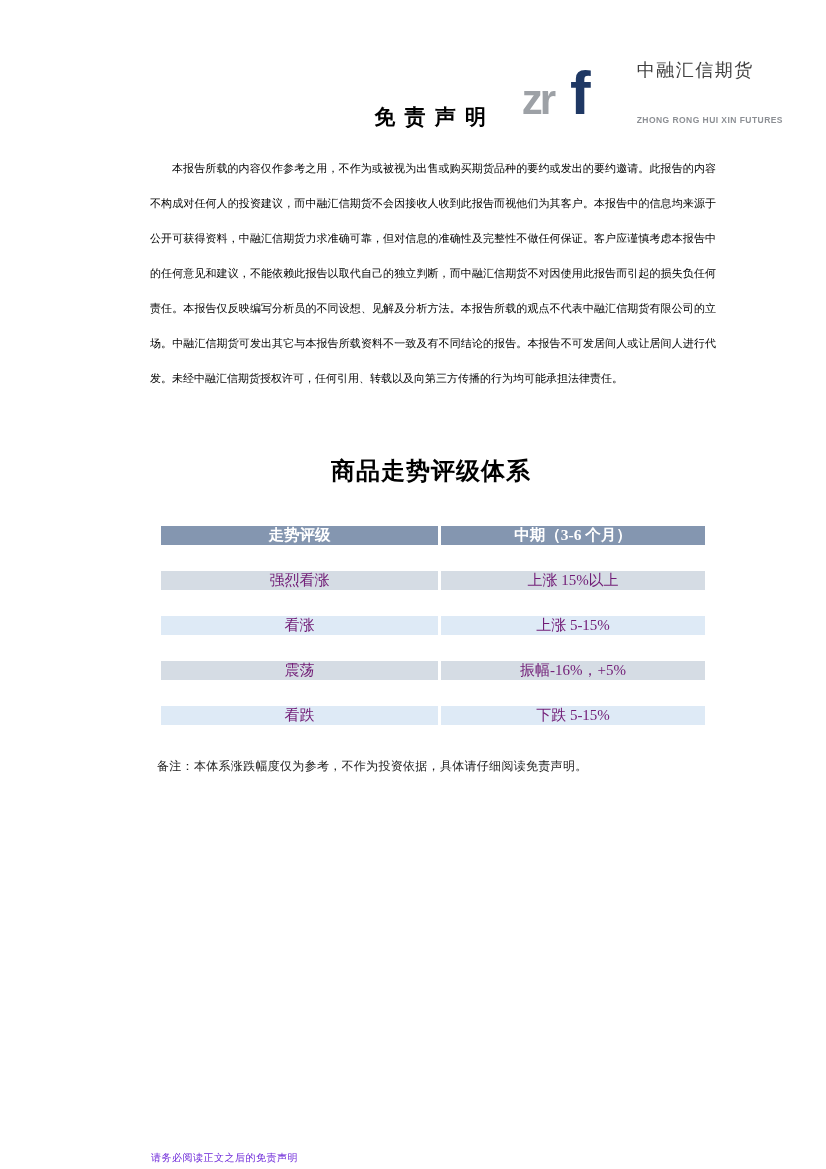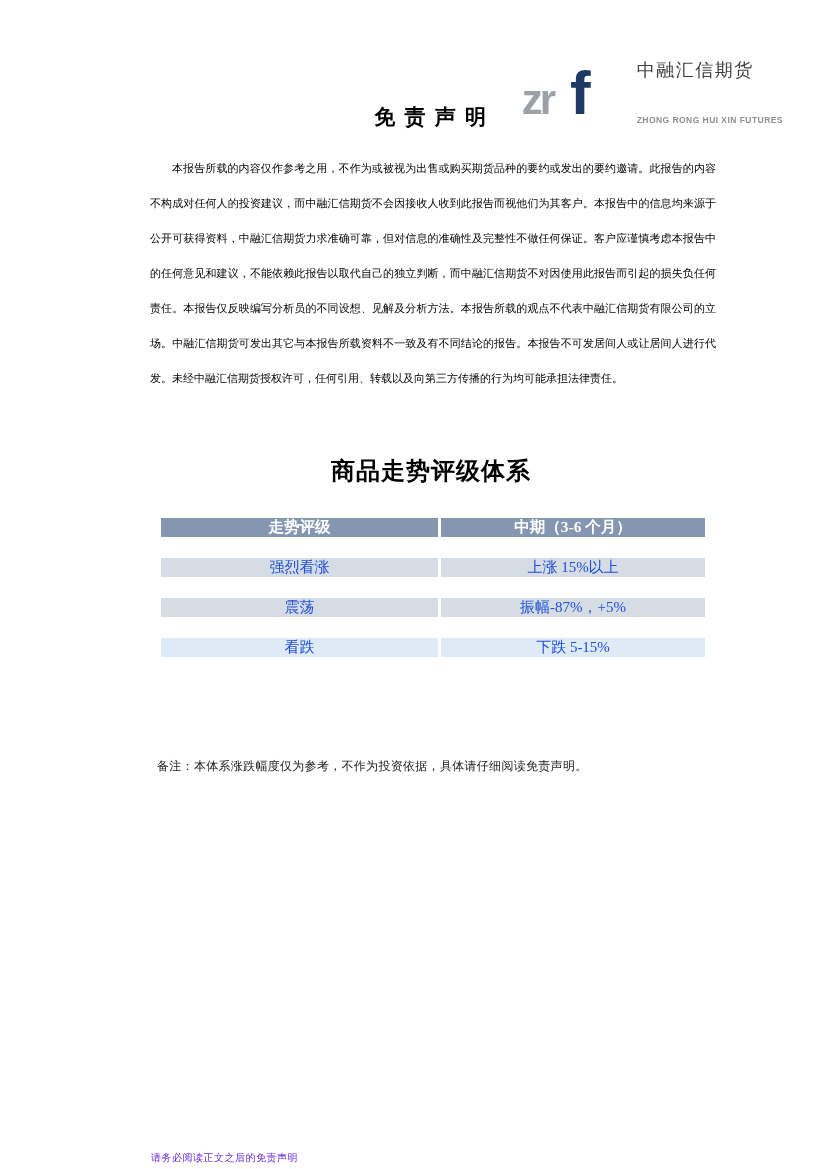--- a/index.html
+++ b/index.html
@@ -100,27 +100,28 @@
   .rating-table {
     position: absolute;
     top: 482px;
     left: 125px;
     width: 580px;
   }
   .trow {
     display: flex;
     height: 37px;
     margin-bottom: 3px;
+    margin-top: 8px;
   }
   .tcell {
     display: flex;
     align-items: center;
     justify-content: center;
     font-size: 15px;
-    color: #1d4ed8;
+    color: #701a75;
   }
   .tcell.c1 { width: 277px; margin-right: 3px; }
   .tcell.c2 { flex: 1; }
   .trow.thead .tcell {
     background: #8496b0;
     color: #ffffff;
     font-weight: 700;
     font-size: 15.5px;
   }
   .trow.odd  .tcell { background: #d5dce4; }
@@ -170,23 +171,27 @@
 
   <div class="rating-table">
     <div class="trow thead">
       <div class="tcell c1">走势评级</div>
       <div class="tcell c2">中期（3-6 个月）</div>
     </div>
     <div class="trow odd">
       <div class="tcell c1">强烈看涨</div>
       <div class="tcell c2">上涨 15%以上</div>
     </div>
+    <div class="trow even">
+      <div class="tcell c1">看涨</div>
+      <div class="tcell c2">上涨 5-15%</div>
+    </div>
     <div class="trow odd">
       <div class="tcell c1">震荡</div>
-      <div class="tcell c2">振幅-87%，+5%</div>
+      <div class="tcell c2">振幅-16%，+5%</div>
     </div>
     <div class="trow even">
       <div class="tcell c1">看跌</div>
       <div class="tcell c2">下跌 5-15%</div>
     </div>
   </div>
 
   <div class="table-note">备注：本体系涨跌幅度仅为参考，不作为投资依据，具体请仔细阅读免责声明。</div>
 
   <div class="page-footer">请务必阅读正文之后的免责声明</div>

